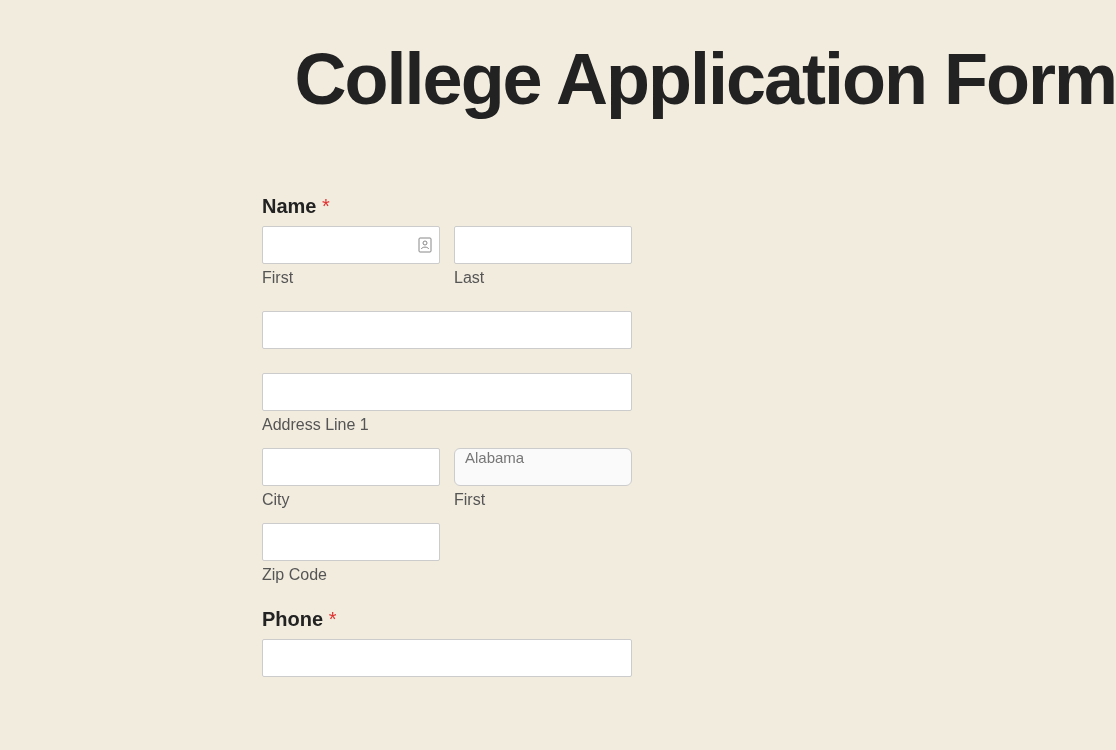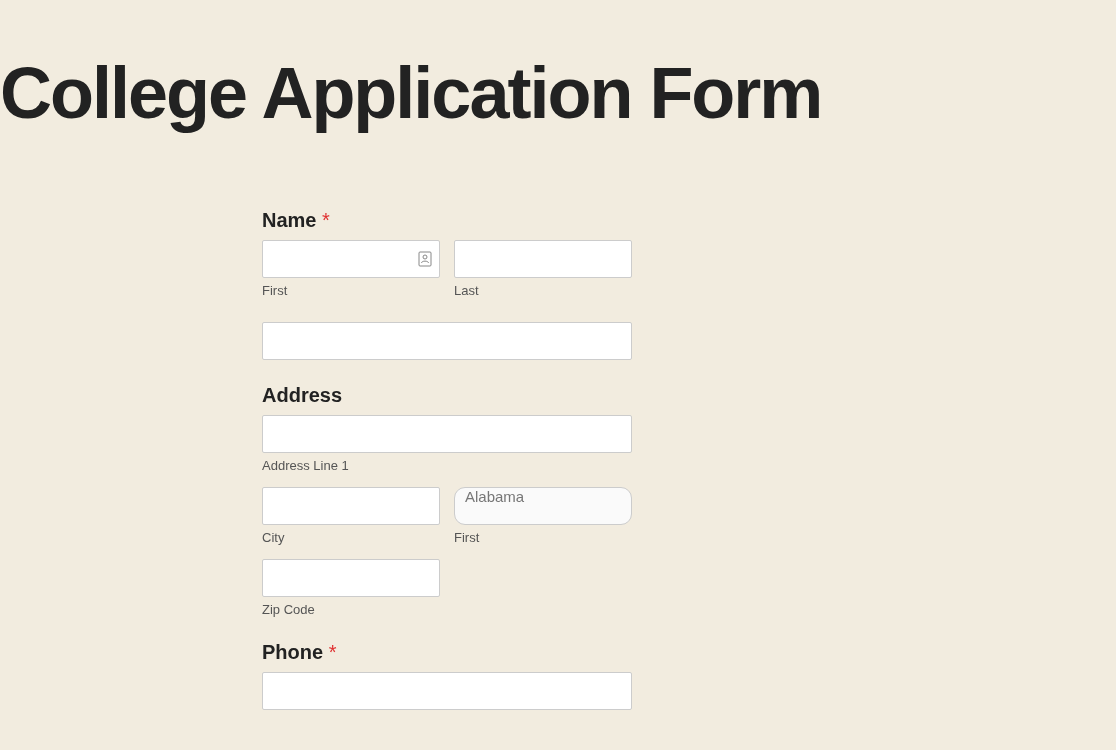--- a/index.html
+++ b/index.html
@@ -11,23 +11,23 @@
       background-color: #f2ecdf;
       font-family: -apple-system, BlinkMacSystemFont, "Segoe UI", Helvetica, Arial, sans-serif;
       width: 1116px;
       height: 750px;
       overflow: hidden;
     }
     .page-title {
       font-size: 72px;
       font-weight: 900;
       color: #222222;
-      text-align: left;
+      text-align: right;
       letter-spacing: -2px;
-      padding-top: 52px;
+      padding-top: 38px;
       padding-bottom: 20px;
       font-family: "Helvetica Neue", Helvetica, Arial, sans-serif;
     }
     .form-container {
       width: 370px;
       margin-left: 262px;
       padding-top: 55px;
     }
     .field-group {
       margin-bottom: 24px;
@@ -37,21 +37,21 @@
       font-weight: 700;
       color: #222222;
       display: block;
       margin-bottom: 8px;
     }
     .required-asterisk {
       color: #e03131;
       font-weight: 400;
     }
     .sub-label {
-      font-size: 13px;
+      font-size: 16px;
       color: #555555;
       margin-top: 5px;
       display: block;
     }
     .row {
       display: flex;
       gap: 14px;
     }
     .col {
       flex: 1;
@@ -65,21 +65,21 @@
       border-radius: 2px;
       padding: 0 10px;
       font-size: 15px;
       color: #333;
     }
     .select-input {
       width: 100%;
       height: 38px;
       border: 1px solid #cccccc;
       background-color: #fafafa;
-      border-radius: 11px;
+      border-radius: 6px;
       padding: 0 10px;
       font-size: 15px;
       color: #777777;
       appearance: none;
       -webkit-appearance: none;
     }
     .input-wrap {
       position: relative;
     }
     .contact-icon {
@@ -132,23 +132,20 @@
         <span class="sub-label">Last</span>
       </div>
     </div>
   </div>
 
   <div class="field-group">
     <input type="email" class="text-input" style="">
   </div>
 
   <div class="field-group">
-    <label class="field-label">
-      <span>Address</span>
-    </label>
 
     <div class="addr-block">
       <input type="text" class="text-input" style="">
       <span class="sub-label">Address Line 1</span>
     </div>
 
 
     <div class="addr-block row">
       <div class="col">
         <input type="text" class="text-input" style="">

